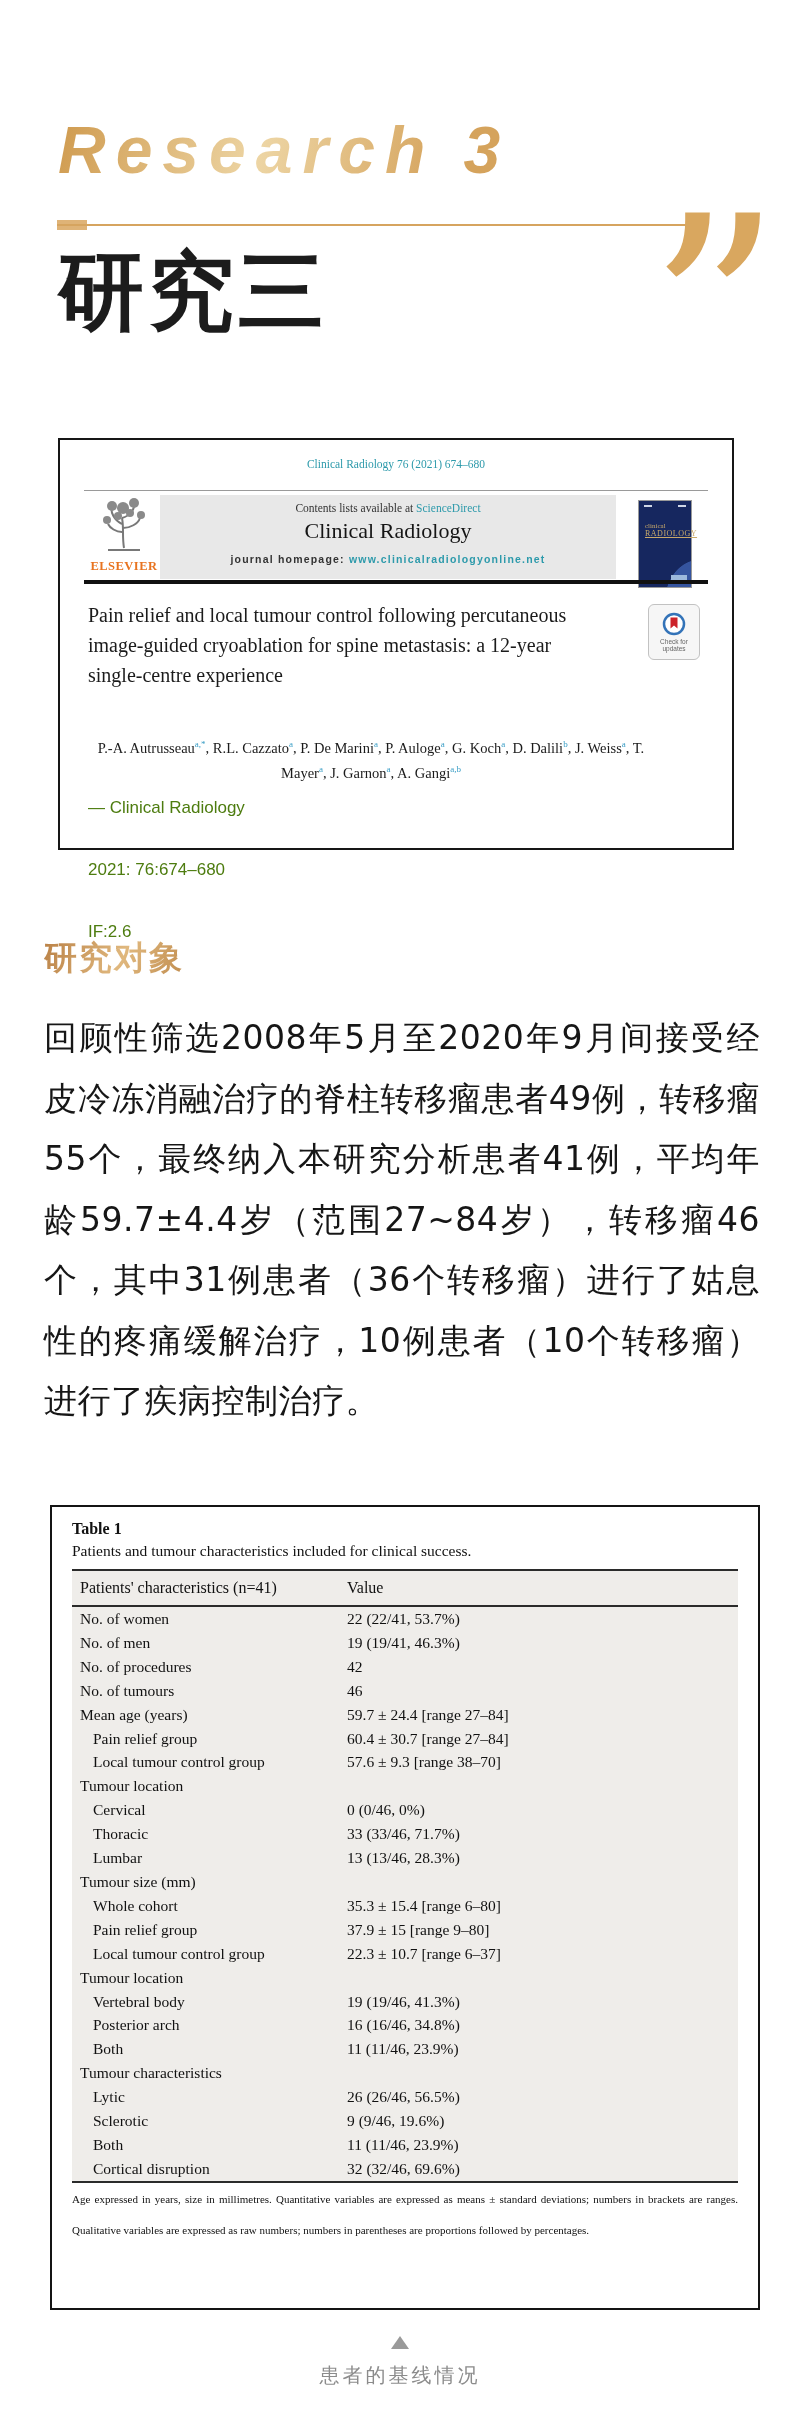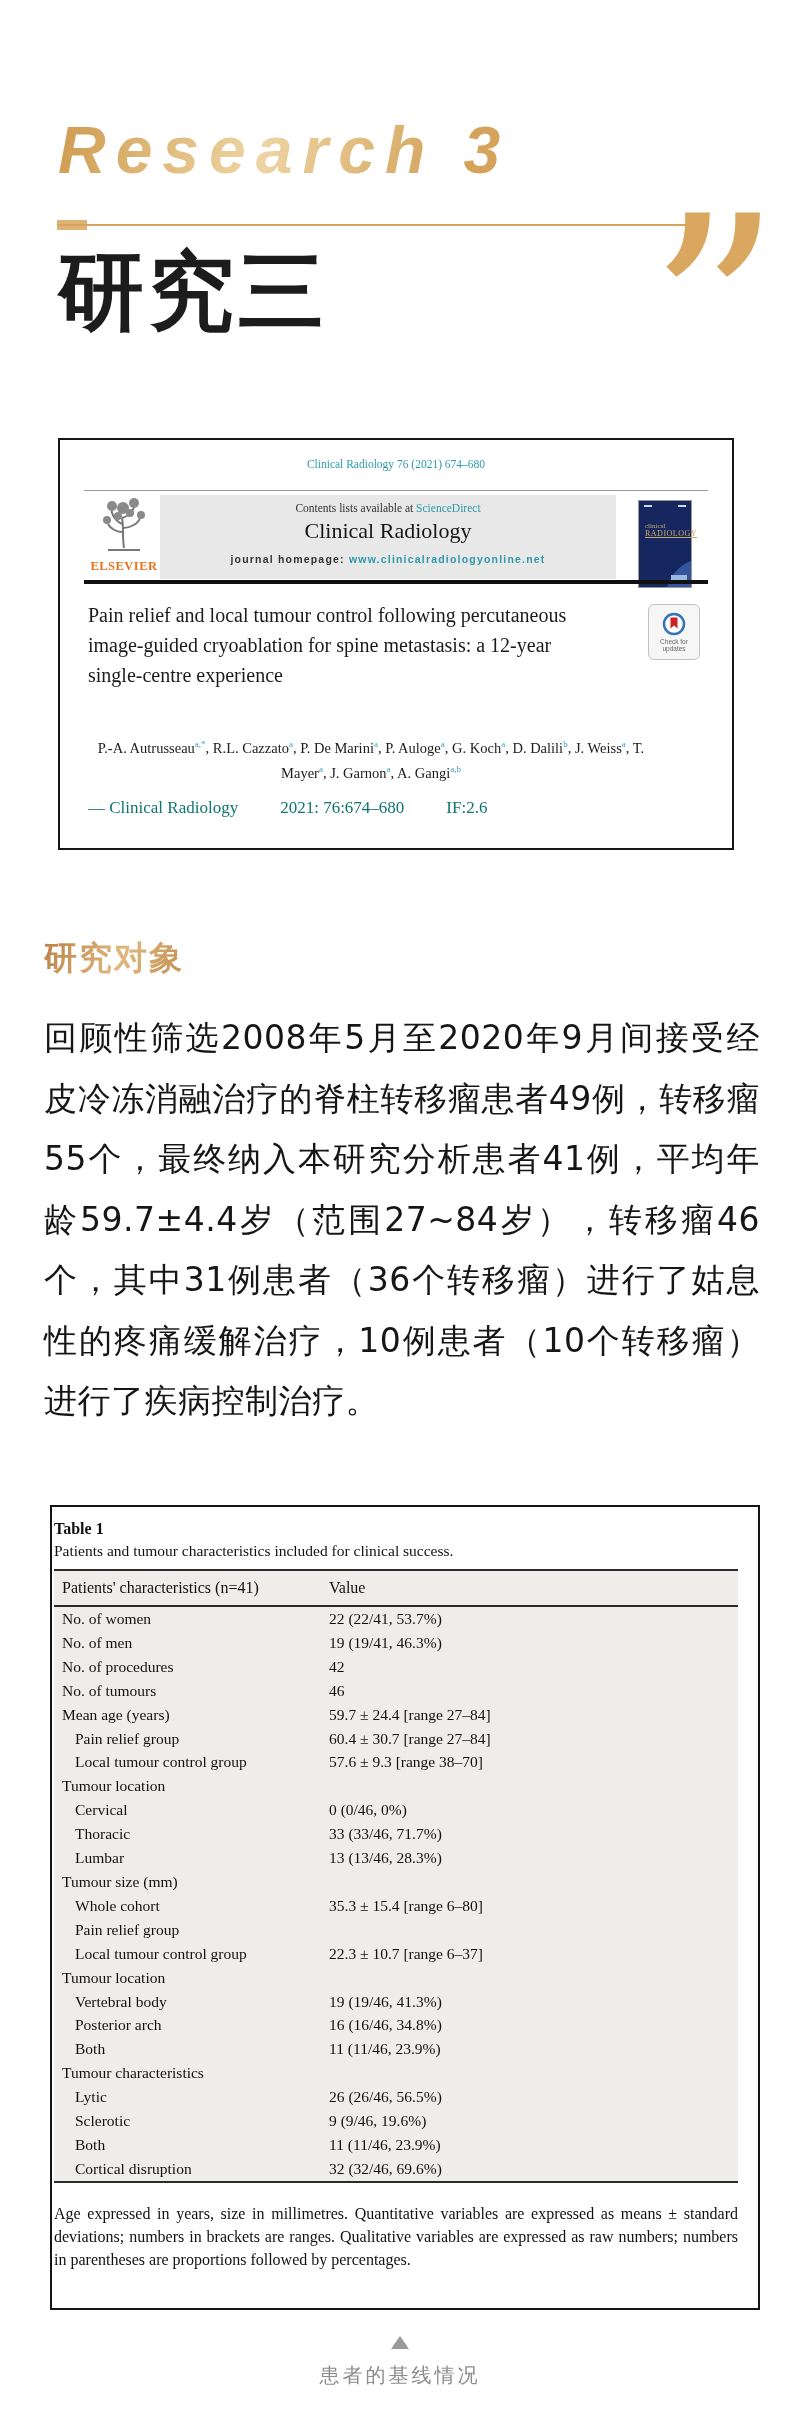--- a/index.html
+++ b/index.html
@@ -69,55 +69,55 @@
     display:flex; flex-direction:column; align-items:center; justify-content:center; gap:2px;
   }
   .jbadge .btxt { font-size:6.5px; line-height:7.5px; color:#666; text-align:center; font-family:"Liberation Sans",sans-serif; }
   .jauthors {
     position:absolute; left:28px; top:294px; width:566px;
     font-size:14.5px; line-height:21px; color:#1b1b1b;text-align:center;
   }
   .jauthors sup { font-size:9px; color:#3b9ec6; }
   .jcite {
     position:absolute; left:28px; top:358px; width:620px;
-    font-family:Liberation Serif, serif; font-size:17px; color:#0f766e;
-    display:flex; gap:42px; align-items:baseline;
+    font-family:Liberation Sans, sans-serif; font-size:17px; color:#4d7c0f;
+    display:flex; gap:42px; align-items:baseline;flex-direction:column;
   }
 
   
   .sec-heading {
     position:absolute; left:44px; top:936px;
     font-size:33px; font-weight:700; letter-spacing:2px;
     font-family:"Liberation Serif","DejaVu Serif", serif;
     background:linear-gradient(115deg,#b98045 0%,#e0b87e 55%,#c08c4e 100%);
     -webkit-background-clip:text; background-clip:text; color:transparent;
   }
   .sec-paragraph {
     position:absolute; left:44px; top:1008px; width:716px;
     font-size:33px; line-height:60.5px; color:#161616;
     font-family:"DejaVu Sans","Liberation Sans",sans-serif; font-weight:400;
     text-align:justify; letter-spacing:0.5px;
   }
 
   
   .tcard {
     position:absolute; left:50px; top:1505px; width:710px; height:805px;
-    border:2px solid #141414; background:#fff; padding:13px 20px 0 2px;
+    border:2px solid #141414; background:#fff; padding:13px 20px 0 20px;
     font-family:"Liberation Serif","DejaVu Serif", serif; color:#111;
   }
   .t-label { font-size:16px; font-weight:700; }
   .t-caption { font-size:15.5px; margin-top:4px; }
   .t-table { margin-top:9px; border-top:2.5px solid #2b2b2b; border-bottom:2.5px solid #2b2b2b; background:#efedea; }
   .t-head {
     display:grid; grid-template-columns:267px 1fr; padding:8px 0 8px 8px;
     font-size:16px; border-bottom:2px solid #2b2b2b;
   }
   .t-row { display:grid; grid-template-columns:267px 1fr; font-size:15.5px; line-height:23.9px; padding-left:8px; }
   .t-row .lbl.ind { padding-left:13px; }
-  .t-foot { font-size:16px; line-height:23px; text-align:justify; margin-top:19px; }
+  .t-foot { font-size:11px; line-height:31px; text-align:justify; margin-top:1px; }
 
   
   .f-triangle {
     position:absolute; left:391px; top:2336px; width:0; height:0;
     border-left:9px solid transparent; border-right:9px solid transparent;
     border-bottom:13px solid #9a9a9a;
   }
   .f-caption {
     position:absolute; left:0; right:0; top:2362px; text-align:center;
     font-size:20px; color:#8c8c8c; letter-spacing:3px;
@@ -303,20 +303,21 @@
           <span class="val"></span>
         </div>
 
         <div class="t-row">
           <span class="lbl ind">Whole cohort</span>
           <span class="val">35.3 ± 15.4 [range 6–80]</span>
         </div>
 
         <div class="t-row">
           <span class="lbl ind">Pain relief group</span>
+          <span class="val">37.9 ± 15 [range 9–80]</span>
         </div>
 
         <div class="t-row">
           <span class="lbl ind">Local tumour control group</span>
           <span class="val">22.3 ± 10.7 [range 6–37]</span>
         </div>
 
         <div class="t-row">
           <span class="lbl">Tumour location</span>
           <span class="val"></span>

